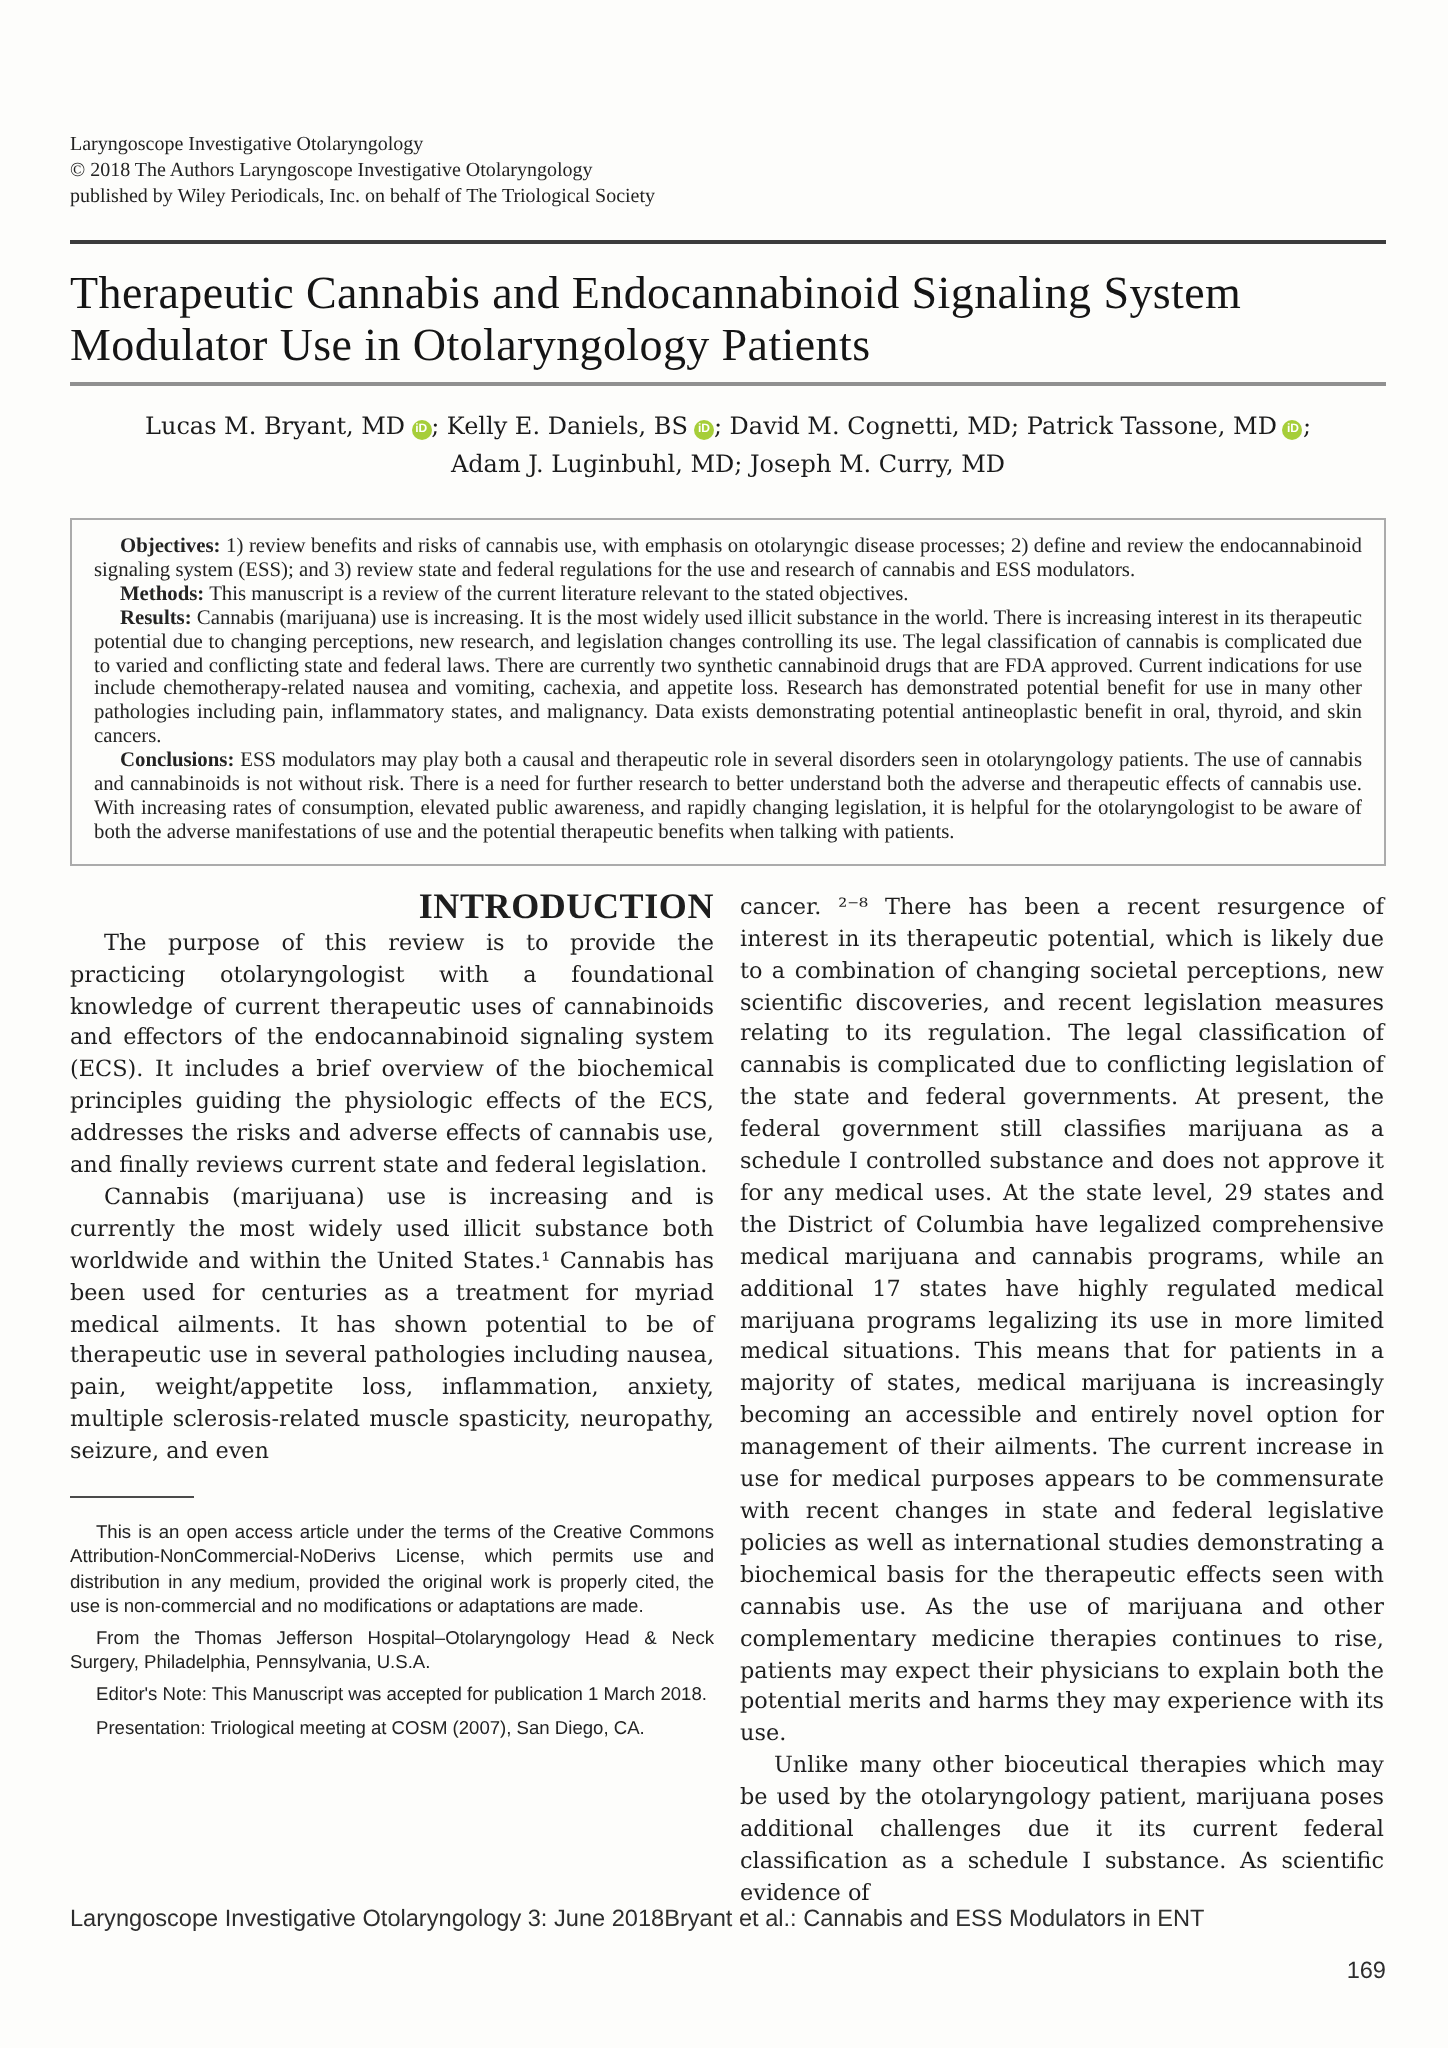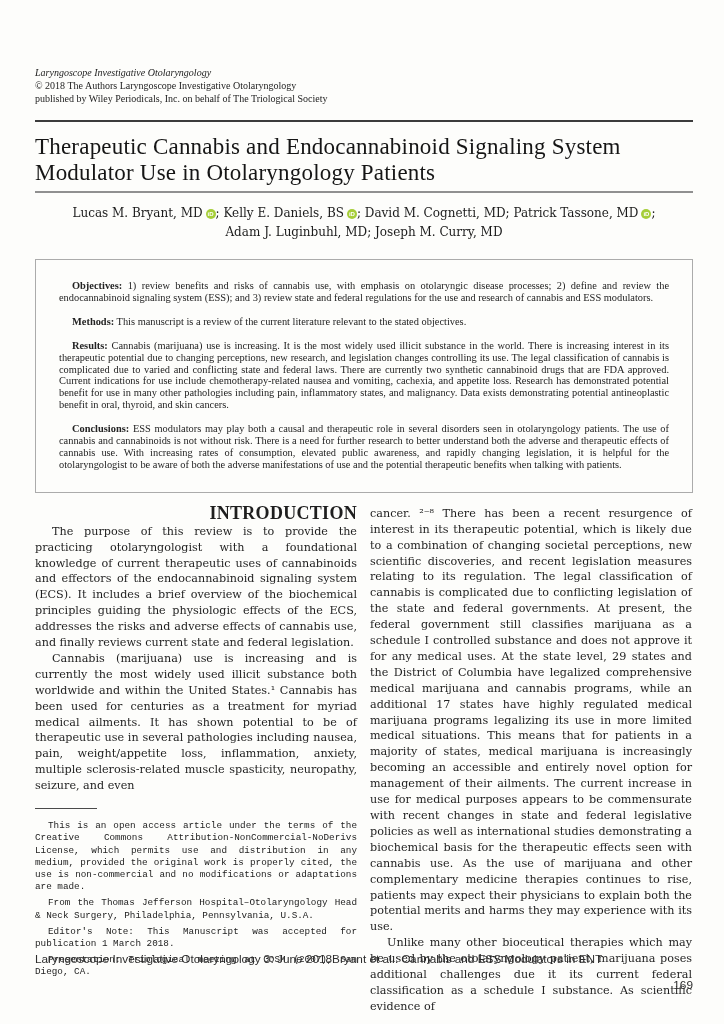--- a/index.html
+++ b/index.html
@@ -8,21 +8,21 @@
     width:724px; height:1024px;
     background:#fdfdfb;
     overflow:hidden;
     color:#1c1c1c;
     box-shadow:0 0 4px rgba(0,0,0,.25);
   }
   .content { position:absolute; left:35px; top:66px; width:658px; }
 
   
   .jr { font-family:"Liberation Serif", serif; font-size:10px; line-height:13px; color:#222; }
-  .jr.italic { font-style:italic; }
+  .jr.italic { }
 
   .rule-dark { height:0; border:none; border-top:2px solid #3c3c3c; margin:15px 0 0 0; }
   .rule-gray { height:0; border:none; border-top:2px solid #909090; margin:5px 0 0 0; }
 
   .title {
     font-family:"Liberation Serif", serif;
     font-size:23px; line-height:26px; font-weight:400;
     color:#151515; margin-top:12px; letter-spacing:.2px;
   }
 
@@ -42,40 +42,40 @@
   }
 
   .abstract {
     border:1px solid #ababab;
     margin-top:17px;
     padding:8px 11px 9px 11px;
     font-family:"Liberation Serif", serif;
     font-size:10.4px; line-height:11.9px;
     text-align:justify; color:#232323;
   }
-  .abs-p { margin:12px; text-indent:13px; }
+  .abs-p { margin:0; text-indent:13px; }
   .abs-label { font-weight:bold; }
 
   .columns {
     display:flex; gap:13px; margin-top:13px;
     font-family:"DejaVu Serif", serif;
     font-size:11.2px; line-height:15.9px;
     text-align:justify; color:#1e1e1e;
   }
   .col { width:322px; min-width:322px; }
   .intro-heading {
     font-family:"Liberation Serif", serif;
     font-size:18px; font-weight:bold; letter-spacing:.3px;
     margin:0 0 2px 0; text-align:right;
   }
   .body-p { margin:0; text-indent:17px; }
   .body-p.noindent { text-indent:0; }
 
   .fn-sep { width:62px; border:none; border-top:1px solid #4a4a4a; margin:14px 0 7px 0; }
-  .footnotes { font-size:9.3px; line-height:12.2px; font-family:Liberation Mono, monospace; color:#222;margin-top:11px; }
+  .footnotes { font-size:9.3px; line-height:12.2px; font-family:Liberation Sans, sans-serif; color:#222;margin-top:11px; }
   .fn { margin:0 0 4px 0; text-indent:13px; }
   .fn.tight { margin-bottom:0; }
   .fn-doi { font-weight:bold; margin:9px 0 0 0; text-indent:13px; }
 
   .footer {
     position:absolute; left:35px; right:31px; top:952px;
     display:flex; justify-content:flex-start;
     font-family:"Liberation Sans", sans-serif;
     font-size:11.8px; color:#2d2d2d;
   }

